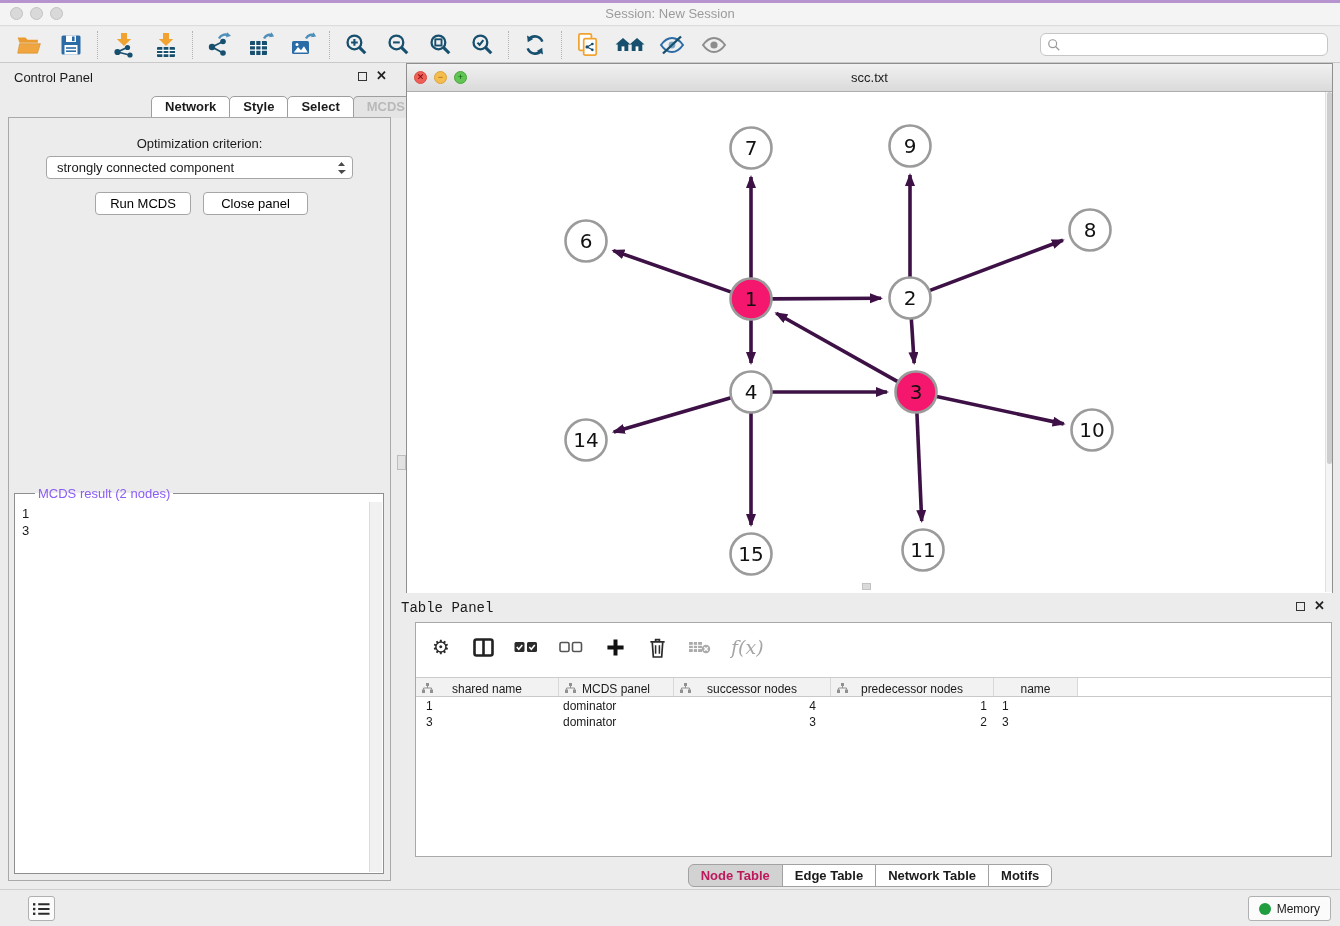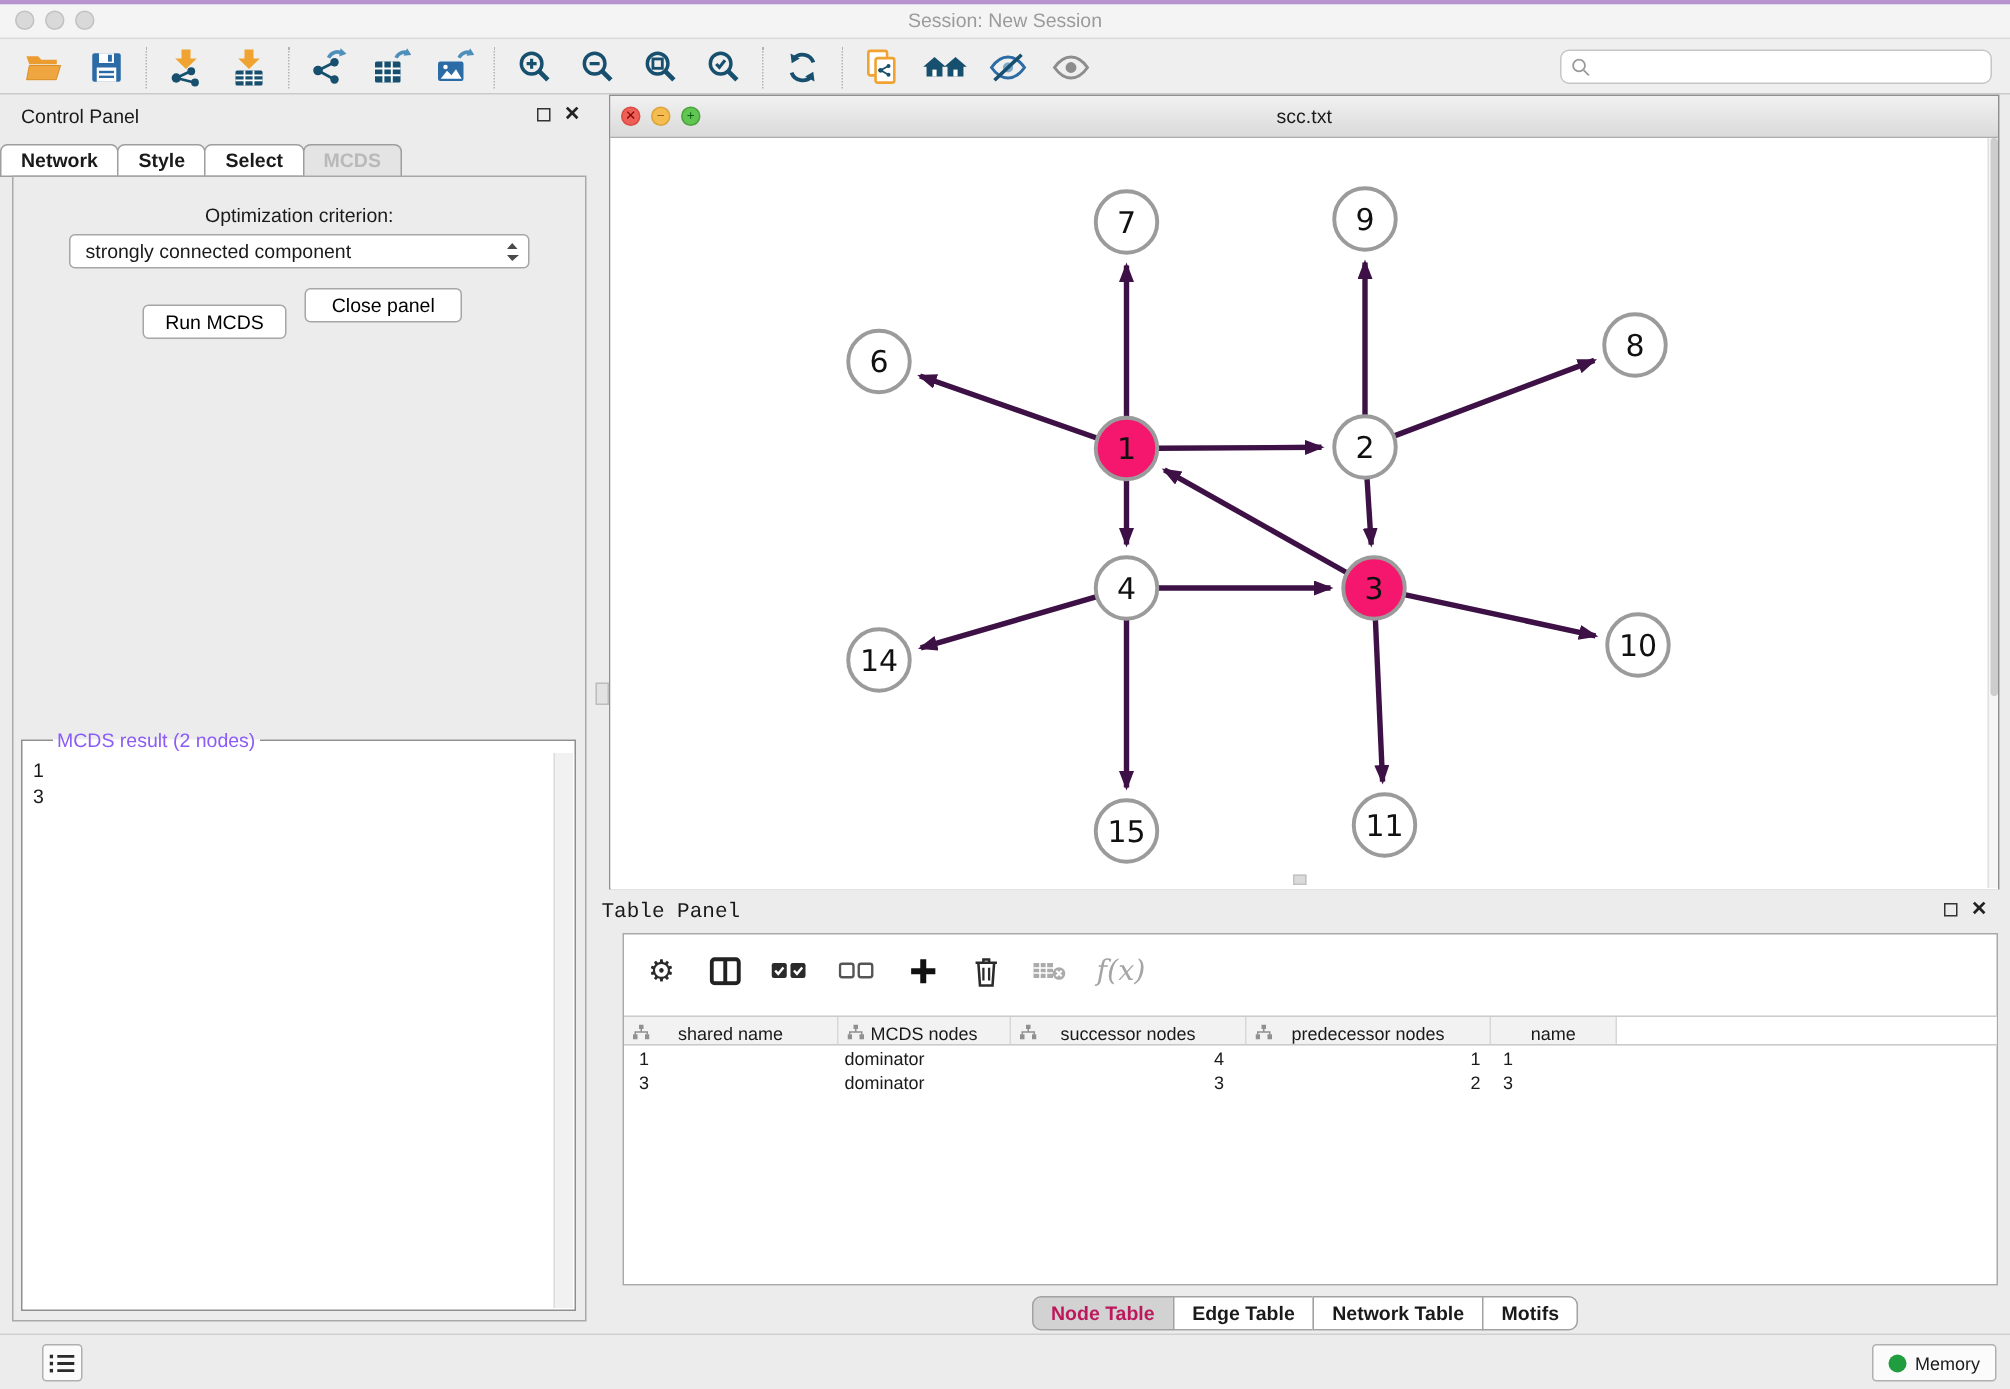--- a/index.html
+++ b/index.html
@@ -26,21 +26,21 @@
   .search-box { position:absolute; right:12px; top:6px; width:288px; height:23px; background:#fff;
     border:1px solid #c6c6c6; border-radius:6px; display:flex; align-items:center; padding-left:6px; }
   .search-box input { border:none; outline:none; flex:1; font-size:12px; background:transparent;
     font-family:"Liberation Sans",sans-serif; }
   
   .cp-title { position:absolute; top:70px; left:14px; font-size:13px; }
   .win-ctl { position:absolute; display:flex; gap:9px; align-items:center; }
   .cp-ctl { top:71px; left:358px; }
   .float-sq { width:9px; height:9px; border:1.5px solid #333; display:inline-block; }
   .close-x { font-size:13px; font-weight:700; color:#222; line-height:10px; }
-  .cp-tabs { position:absolute; top:96px; left:0; width:418px; text-align:left; }
+  .cp-tabs { position:absolute; top:96px; left:0; width:418px; text-align:right; }
   .tab { display:inline-block; height:22px; line-height:20px; padding:0 13px; font-size:13px; font-weight:600;
     background:#fff; border:1px solid #9e9e9e; border-radius:5px 5px 0 0; margin-right:-1px; vertical-align:bottom; }
   .tab.disabled-active { background:#e4e4e4; color:#b9b9b9; border-bottom-color:#e4e4e4; }
   .cp-box { position:absolute; top:117px; left:8px; width:383px; height:764px; border:1px solid #a9a9a9; }
   .opt-label { position:absolute; top:18px; left:0; width:100%; text-align:center; font-size:13px; }
   .select { position:absolute; top:38px; left:37px; width:307px; height:23px; background:#fff;
     border:1px solid #a6a6a6; border-radius:4px; display:flex; align-items:center; padding:0 6px 0 10px; font-size:13px; }
   .select .val { flex:1; }
   .btn { position:absolute; height:23px; background:#fff; border:1px solid #a6a6a6; border-radius:4px;
     font-size:13px; text-align:center; line-height:21px; }
@@ -270,21 +270,21 @@
   </div>
   <div class="cp-box">
     <div class="opt-label">Optimization criterion:</div>
     <div class="select">
       <span class="val">strongly connected component</span>
       <svg viewBox="0 0 9 14" width="9" height="14">
           <path d="M4.5 1L8 5H1z" fill="#4a4a4a"></path>
           <path d="M4.5 13L1 9h8z" fill="#4a4a4a"></path>
         </svg>
     </div>
-    <button class="btn" style="left:86px; top:74px; width:96px;margin-top:11px;">Run MCDS</button>
+    <button class="btn" style="left:86px; top:74px; width:96px;">Run MCDS</button>
     <button class="btn" style="left:194px; top:74px; width:105px;">Close panel</button>
     <fieldset class="result-fs">
       <legend>MCDS result (2 nodes)</legend>
       <div class="result-body">1
 3</div>
       <div class="result-sb"></div>
     </fieldset>
   </div>
   <div class="divider-handle"></div>
 
@@ -409,21 +409,21 @@
           </svg>
         <span>shared name</span>
       </div>
       <div class="th" style="width:115px;">
         <svg class="tree" width="11" height="10" viewBox="0 0 11 10">
             <rect x="4" y="0" width="3" height="3" fill="#909090"></rect>
             <rect x="0" y="6.5" width="3" height="3.5" fill="#909090"></rect>
             <rect x="8" y="6.5" width="3" height="3.5" fill="#909090"></rect>
             <path d="M5.5 3v2M1.5 6.5V5h8v1.5" stroke="#909090" fill="none"></path>
           </svg>
-        <span>MCDS nodes</span>
+        <span>MCDS panel</span>
       </div>
       <div class="th" style="width:157px;">
         <svg class="tree" width="11" height="10" viewBox="0 0 11 10">
             <rect x="4" y="0" width="3" height="3" fill="#909090"></rect>
             <rect x="0" y="6.5" width="3" height="3.5" fill="#909090"></rect>
             <rect x="8" y="6.5" width="3" height="3.5" fill="#909090"></rect>
             <path d="M5.5 3v2M1.5 6.5V5h8v1.5" stroke="#909090" fill="none"></path>
           </svg>
         <span>successor nodes</span>
       </div>

